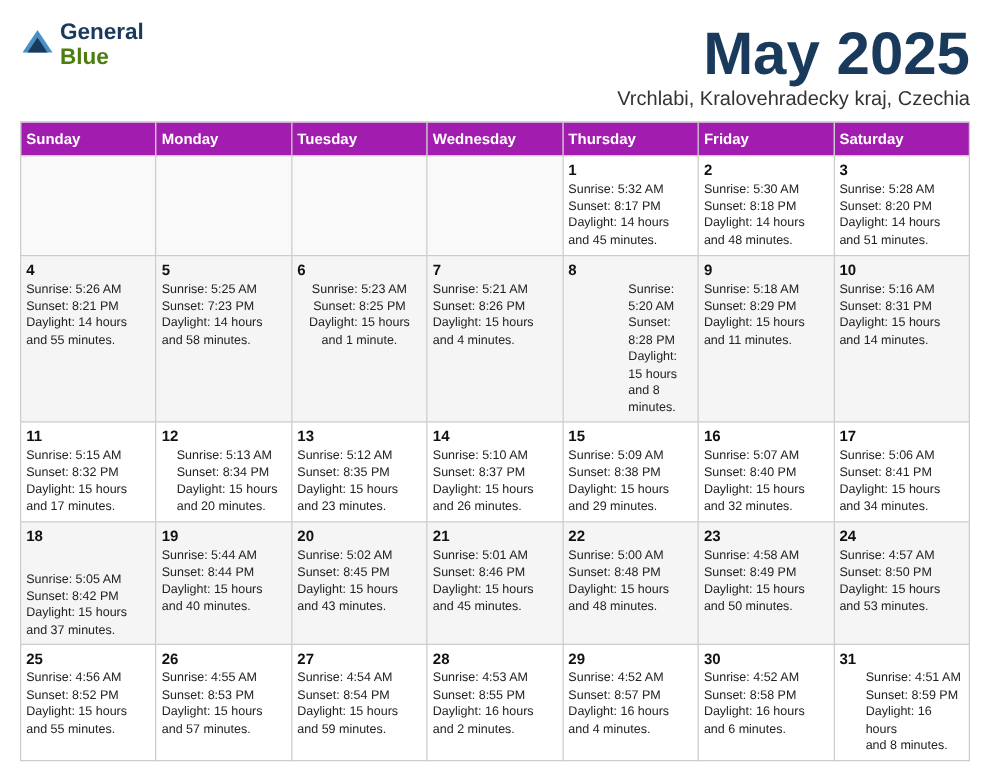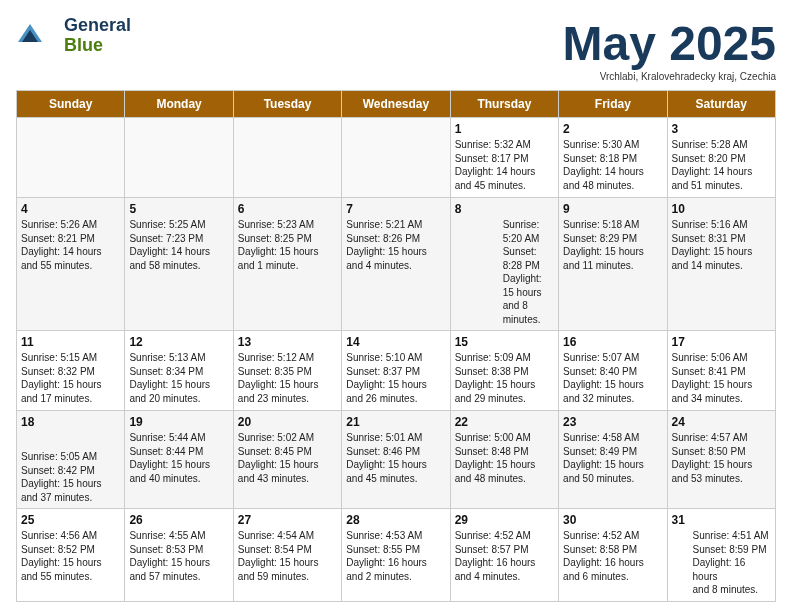--- a/index.html
+++ b/index.html
@@ -12,21 +12,21 @@
     }
     .header {
       display: flex;
       justify-content: space-between;
       align-items: flex-start;
       margin-bottom: 8px;
     }
     .logo {
       display: flex;
       align-items: center;
-      gap: 20px;
+      gap: 4px;
     }
     .logo-text {
       font-size: 18px;
       font-weight: bold;
       color: #1a3a5c;
       line-height: 1.1;
     }
     .logo-text span {
       color: #4d7c0f;
     }
@@ -36,33 +36,33 @@
     }
     .title-block {
       text-align: right;
     }
     .month-title {
       font-size: 48px;
       font-weight: bold;
       color: #1a3a5c;
     }
     .subtitle {
-      font-size: 10px;
+      font-size: 16px;
       color: #333;
     }
     table {
       width: 100%;
       border-collapse: collapse;
       font-size: 11px;
     }
     thead tr th {
-      background-color: #a16207;
+      background-color: #a21caf;
       color: #fff;
       padding: 6px 4px;
-      text-align: center;
+      text-align: left;
       font-size: 12px;
       font-weight: bold;
       border: 1px solid #ccc;
     }
     tbody tr td {
       border: 1px solid #ccc;
       vertical-align: top;
       padding: 4px;
       height: 80px;
       width: 108px;
@@ -156,21 +156,21 @@
         </td>
         <td>
           <div class="day-num">5</div>
           <div class="day-info" style="white-space: pre-line;">Sunrise: 5:25 AM
 Sunset: 7:23 PM
 Daylight: 14 hours
 and 58 minutes.</div>
         </td>
         <td>
           <div class="day-num">6</div>
-          <div class="day-info" style="white-space: pre-line;">Sunrise: 5:23 AM
+          <div class="day-info" style="white-space: pre-line; text-align: center;">Sunrise: 5:23 AM
 Sunset: 8:25 PM
 Daylight: 15 hours
 and 1 minute.</div>
         </td>
         <td>
           <div class="day-num">7</div>
           <div class="day-info" style="white-space: pre-line;">Sunrise: 5:21 AM
 Sunset: 8:26 PM
 Daylight: 15 hours
 and 4 minutes.</div>
@@ -200,21 +200,21 @@
       <tr>
         <td>
           <div class="day-num">11</div>
           <div class="day-info" style="white-space: pre-line;">Sunrise: 5:15 AM
 Sunset: 8:32 PM
 Daylight: 15 hours
 and 17 minutes.</div>
         </td>
         <td>
           <div class="day-num">12</div>
-          <div class="day-info" style="white-space: pre-line;">Sunrise: 5:13 AM
+          <div class="day-info" style="white-space: pre-line; margin-left: 12px;">Sunrise: 5:13 AM
 Sunset: 8:34 PM
 Daylight: 15 hours
 and 20 minutes.</div>
         </td>
         <td>
           <div class="day-num">13</div>
           <div class="day-info" style="white-space: pre-line;">Sunrise: 5:12 AM
 Sunset: 8:35 PM
 Daylight: 15 hours
 and 23 minutes.</div>

